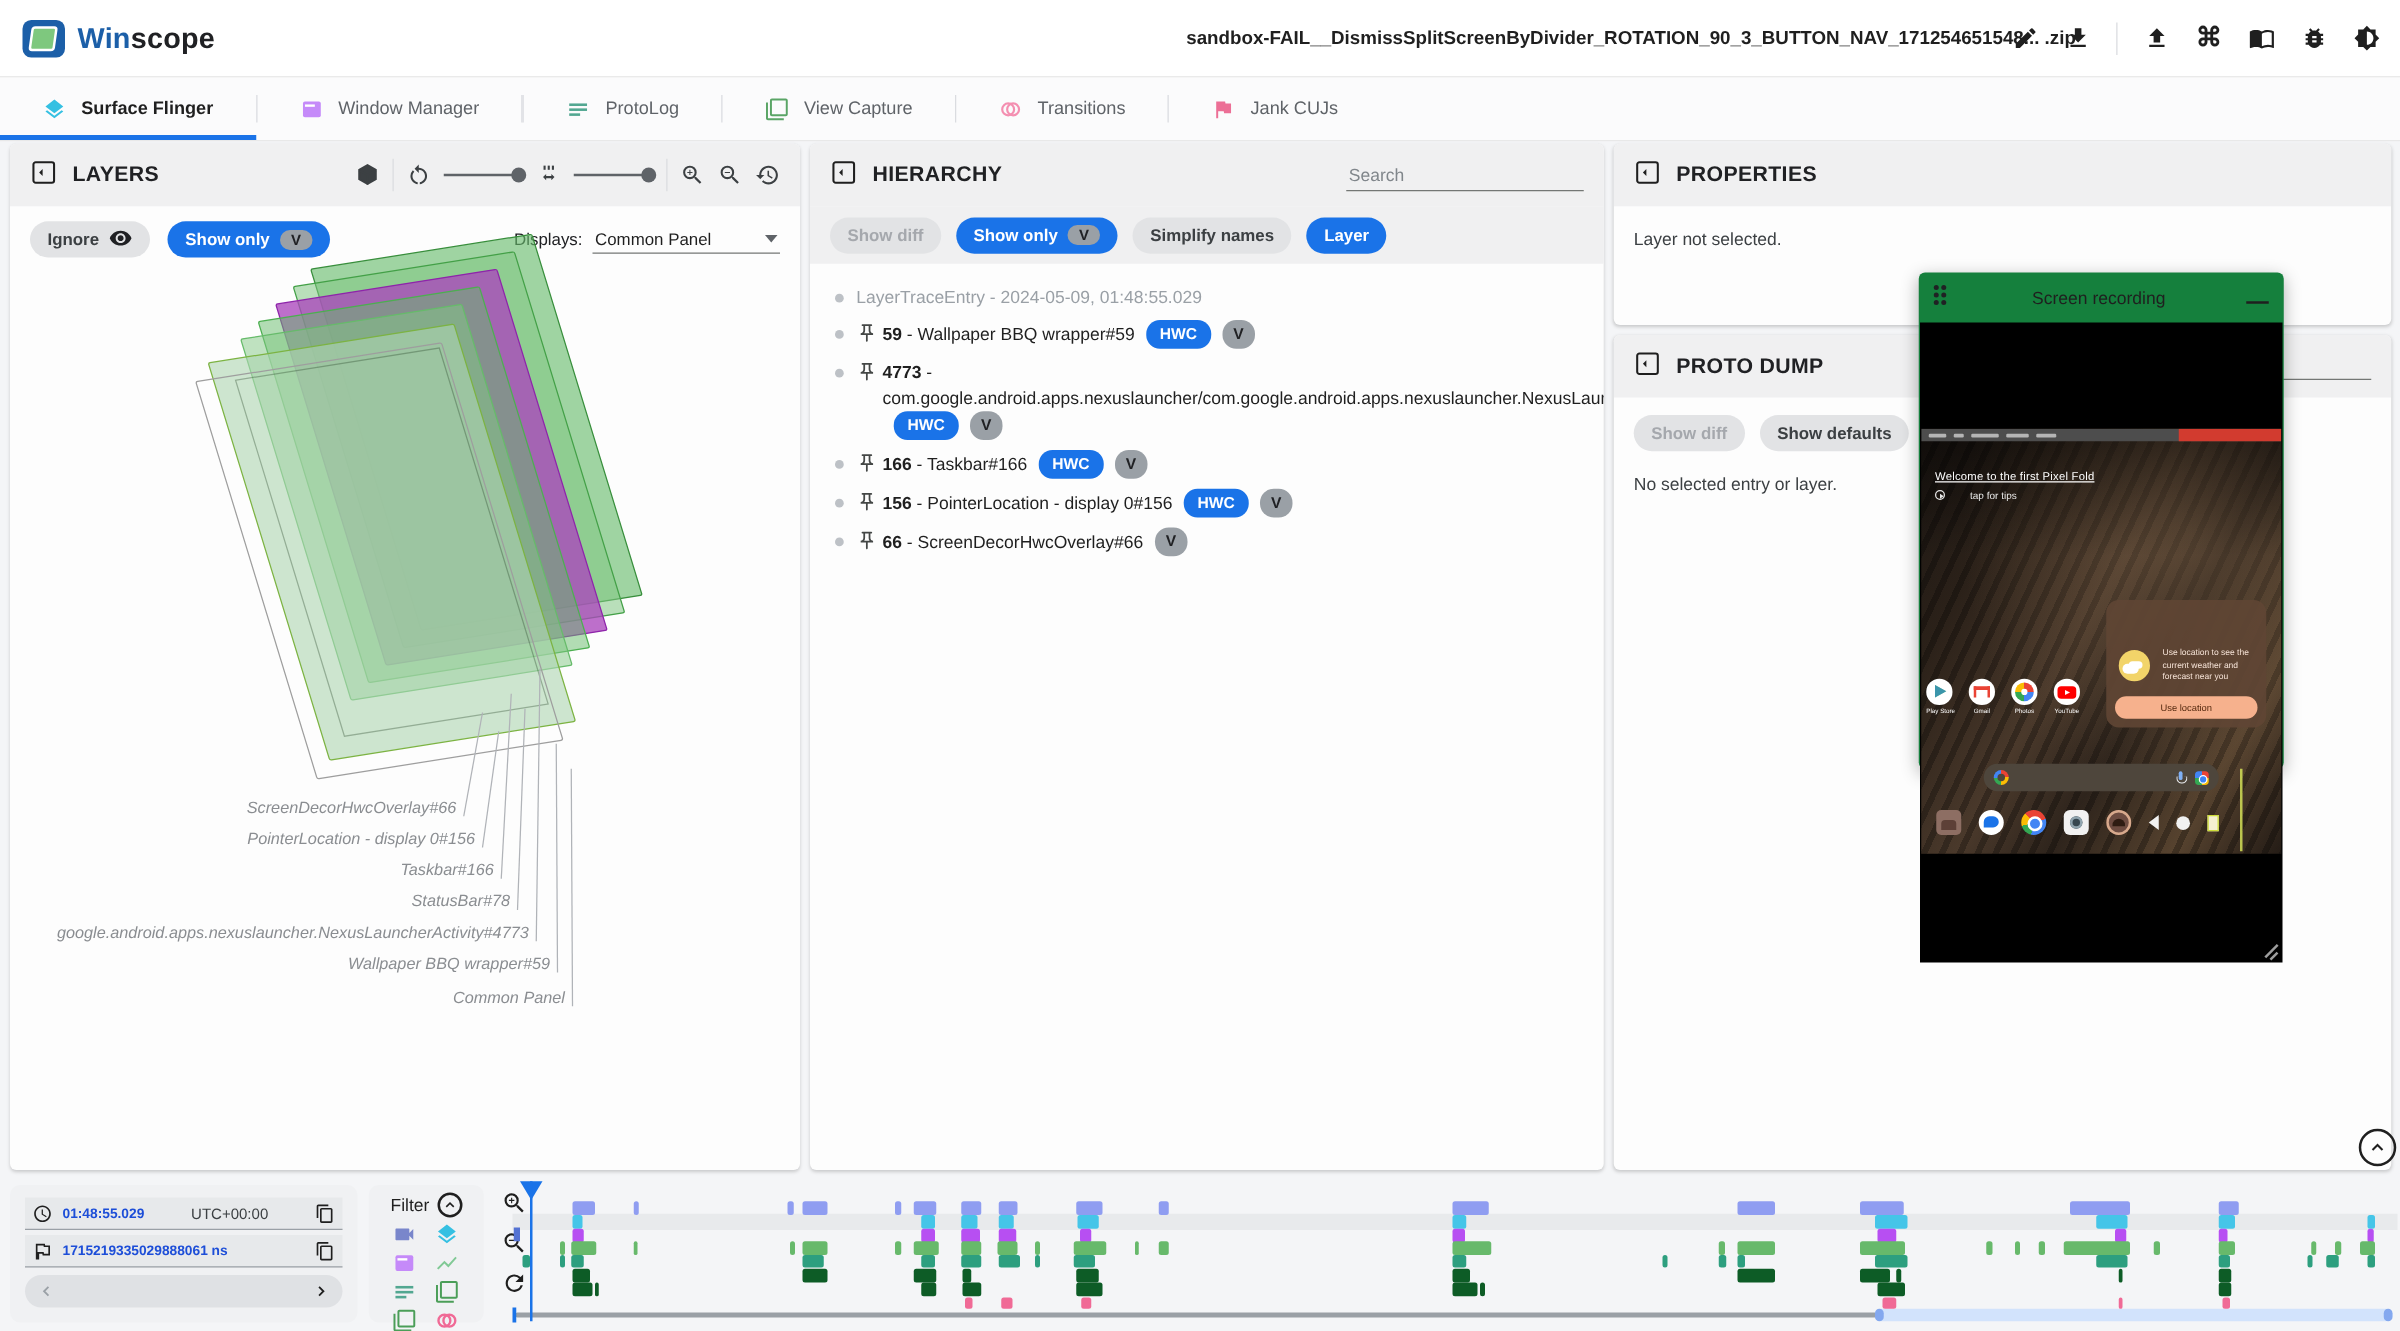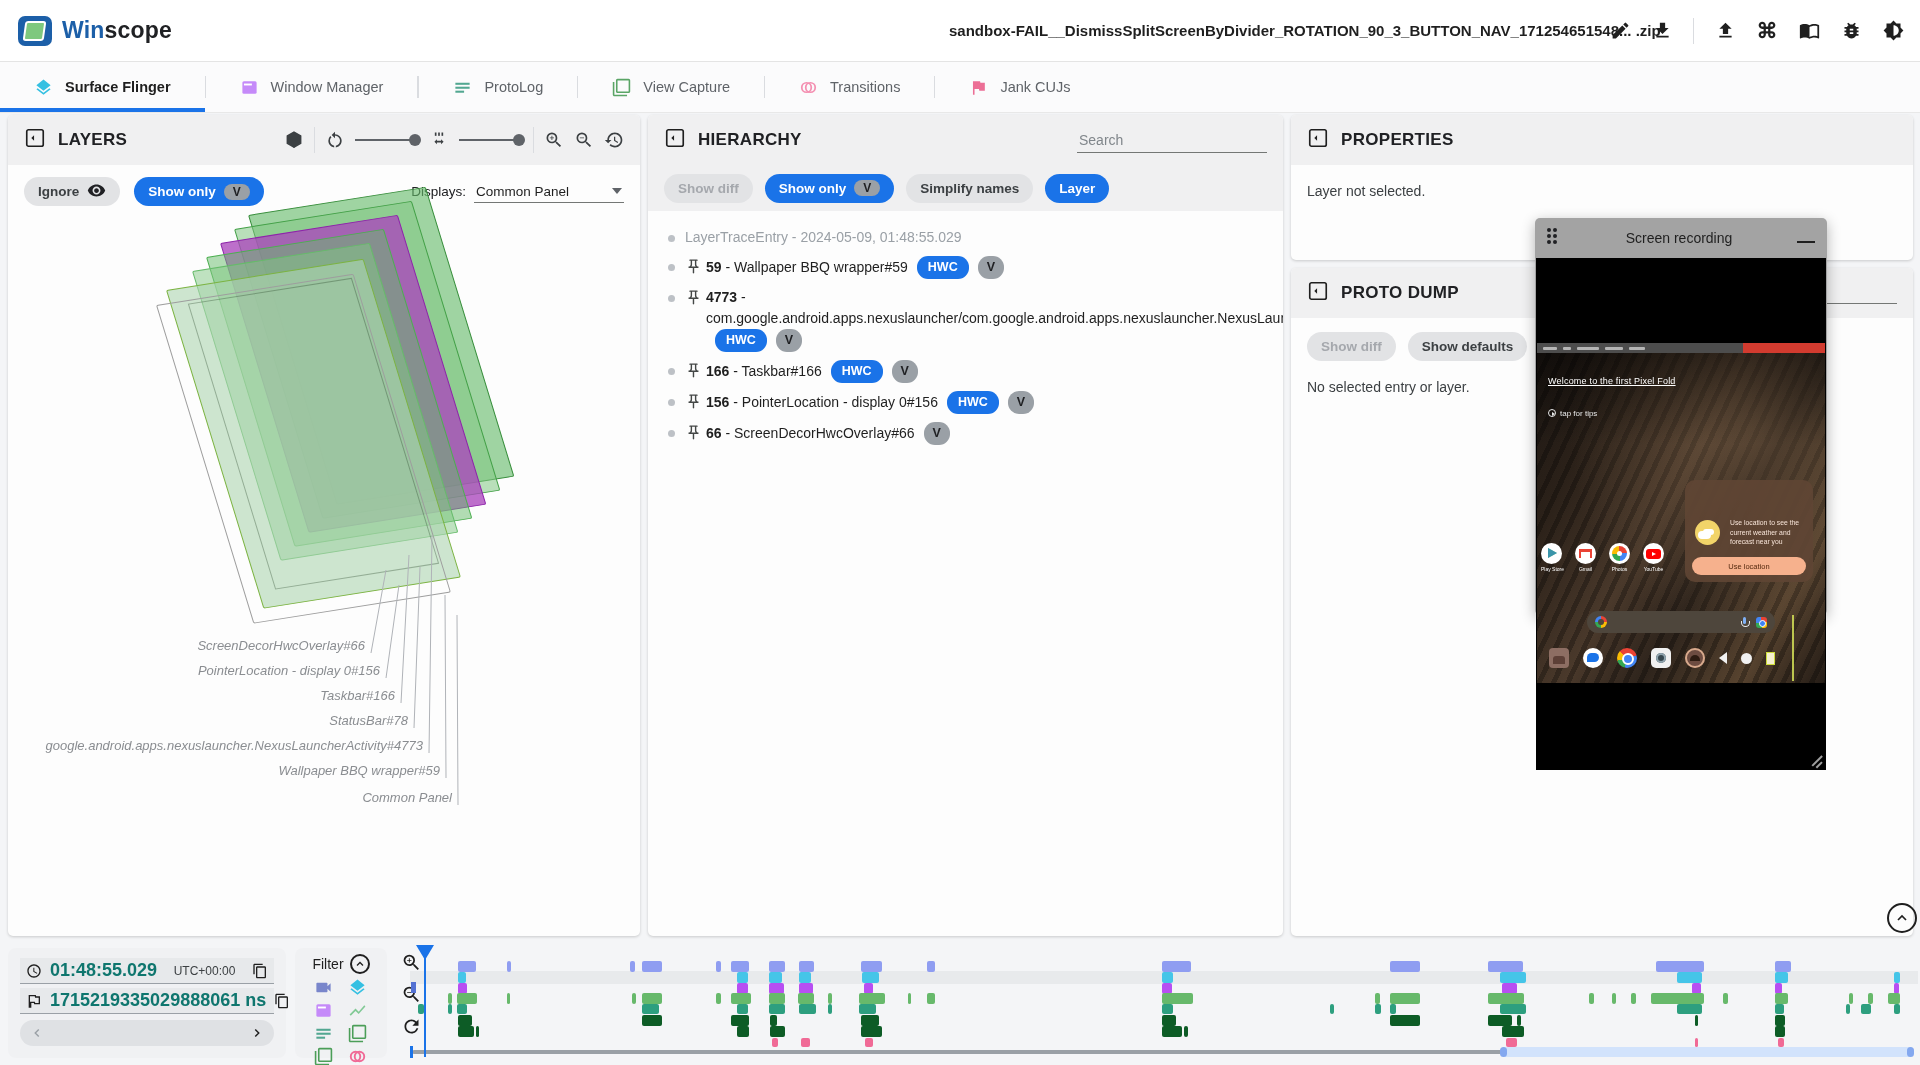--- a/index.html
+++ b/index.html
@@ -75,39 +75,39 @@
   .nchip.v { background:#9aa0a6; color:#202124; padding:1px 9px; }
 
   
   #propCard { left:1291px; top:115px; width:622px; height:145px; }
   #protoCard { left:1291px; top:268px; width:622px; height:668px; }
   .empty-msg { padding:18px 16px; font-size:14px; color:#3c4043; }
   .proto-filters { display:flex; gap:12px; padding:14px 16px 0 16px; }
   .head-underline { margin-left:auto; width:74px; border-bottom:1px solid #747775; height:22px; }
 
   
-  #recWindow { position:absolute; left:1535px; top:218px; width:292px; height:397px; background:#a3a3a3; border-radius:5px; box-shadow:0 4px 14px rgba(0,0,0,.3); z-index:30; }
+  #recWindow { position:absolute; left:1535px; top:218px; width:292px; height:397px; background:#15803d; border-radius:5px; box-shadow:0 4px 14px rgba(0,0,0,.3); z-index:30; }
   .rec-titlebar { height:40px; display:flex; align-items:center; padding:0 12px; }
   .drag-dots { width:14px; height:20px; display:grid; grid-template-columns:4px 4px; grid-auto-rows:4px; gap:2px; cursor:grab; }
   .drag-dots i { background:#202124; border-radius:50%; }
   .rec-title { flex:1; text-align:center; font-size:14px; color:#1f1f1f; }
   .rec-min { width:18px; height:18px; border-bottom:2px solid #1f1f1f; cursor:pointer; margin-top:-8px; }
   .rec-video { position:absolute; left:1px; top:40px; width:290px; height:512px; background:#000; }
   .phone { position:absolute; left:1px; top:85px; width:288px; height:340px;
     background:
       linear-gradient(180deg, rgba(0,0,0,.5), rgba(0,0,0,0) 30%),
       radial-gradient(ellipse at 75% 25%, rgba(140,110,80,.4), rgba(0,0,0,0) 60%),
       repeating-linear-gradient(115deg, rgba(0,0,0,.28) 0 5px, rgba(0,0,0,0) 5px 13px),
       linear-gradient(120deg, #1d1713 0%, #2b2119 22%, #4a392b 46%, #2e241c 62%, #57432f 82%, #241c16 100%);
     overflow:hidden; }
   .statusbar { position:absolute; left:0; top:0; width:100%; height:10px; background:#4d4d4d; display:flex; align-items:center; }
   .statusbar .mark { height:3px; background:#cfcfcf; opacity:.8; margin-left:6px; border-radius:1px; }
   .statusbar .red { position:absolute; right:0; top:0; height:100%; width:82px; background:#d23b2f; }
   .welcome { position:absolute; left:11px; top:33px; font-size:9px; color:#fff; letter-spacing:.2px;text-decoration:underline; }
-  .taptips { position:absolute; left:11px; top:66px; font-size:8px; color:#e8e8e8; display:flex; align-items:flex-start; gap:4px; }
+  .taptips { position:absolute; left:11px; top:49px; font-size:8px; color:#e8e8e8; display:flex; align-items:flex-start; gap:20px; }
   .taptips .play-ring { width:8px; height:8px; border:1px solid #e8e8e8; border-radius:50%; position:relative; }
   .taptips .play-ring:after { content:""; position:absolute; left:2.5px; top:1.5px; border-left:3px solid #e8e8e8; border-top:2px solid transparent; border-bottom:2px solid transparent; }
   .weather-card { position:absolute; left:148px; top:137px; width:128px; height:102px; background:rgba(96,69,52,.92); border-radius:10px; }
   .cloud-ic { position:absolute; left:10px; top:40px; width:25px; height:25px; background:#f2d469; border-radius:50%; }
   .cloud-ic:after { content:""; position:absolute; left:3px; top:11px; width:13px; height:8px; background:#fff; border-radius:8px; box-shadow:4px -3px 0 -1px #fff; }
   .weather-txt { position:absolute; left:45px; top:38px; width:80px; font-size:6.8px; line-height:9.5px; color:#f6e3d7; }
   .use-loc-btn { position:absolute; left:7px; top:77px; width:114px; height:18px; background:#f6b18d; border-radius:9px; font-size:7.5px; color:#55290f; display:flex; align-items:center; justify-content:center; cursor:pointer; }
   .app-row { position:absolute; left:4px; top:200px; display:flex; gap:13px; }
   .app { width:21px; text-align:center; }
   .app .circ { width:21px; height:21px; border-radius:50%; background:#fff; margin:0 auto; position:relative; overflow:hidden; }
@@ -148,21 +148,21 @@
   .resize-handle { position:absolute; right:3px; bottom:3px; width:12px; height:12px; cursor:nwse-resize; }
   .resize-handle:before, .resize-handle:after { content:""; position:absolute; background:#9e9e9e; height:1.5px; transform:rotate(-45deg); }
   .resize-handle:before { width:14px; left:-1px; top:5px; }
   .resize-handle:after { width:8px; left:4px; top:9px; }
 
   
   .panelbox { position:absolute; background:#f0f1f3; border-radius:8px; }
   #timePanel { left:8px; top:948px; width:278px; height:110px; }
   .time-row { position:absolute; left:12px; width:254px; height:26px; background:#e7e9eb; border-bottom:1px solid #9aa0a6; display:flex; align-items:center; gap:8px; padding:0 6px; }
   .time-row svg { width:16px; height:16px; fill:#1f1f1f; flex:none; }
-  .time-val { font-size:18px; font-weight:bold; color:#0f766e; white-space:nowrap; }
+  .time-val { font-size:11px; font-weight:bold; color:#1d4ed8; white-space:nowrap; }
   .tz { margin-left:auto; font-size:12px; color:#3c4043; }
   .copy-btn { margin-left:auto; cursor:pointer; display:flex; }
   .nav-pill { position:absolute; left:12px; top:72px; width:254px; height:26px; background:#dfe1e4; border-radius:13px; display:flex; align-items:center; justify-content:space-between; padding:0 10px; }
   .nav-pill svg { width:14px; height:14px; cursor:pointer; }
   #filterPanel { left:295px; top:948px; width:92px; height:110px; padding:6px 0 0 0; }
   .filter-head { display:flex; align-items:center; justify-content:center; gap:6px; font-size:14px; color:#1f1f1f; }
   .circle-btn { width:20px; height:20px; border:2px solid #1f1f1f; border-radius:50%; display:flex; align-items:center; justify-content:center; cursor:pointer; }
   .circle-btn svg { width:12px; height:12px; stroke:#1f1f1f; stroke-width:2.5; fill:none; }
   .filter-grid { margin-top:4px; display:grid; grid-template-columns:20px 20px; gap:4px 14px; justify-content:center; }
   .filter-grid svg { width:19px; height:19px; cursor:pointer; }

